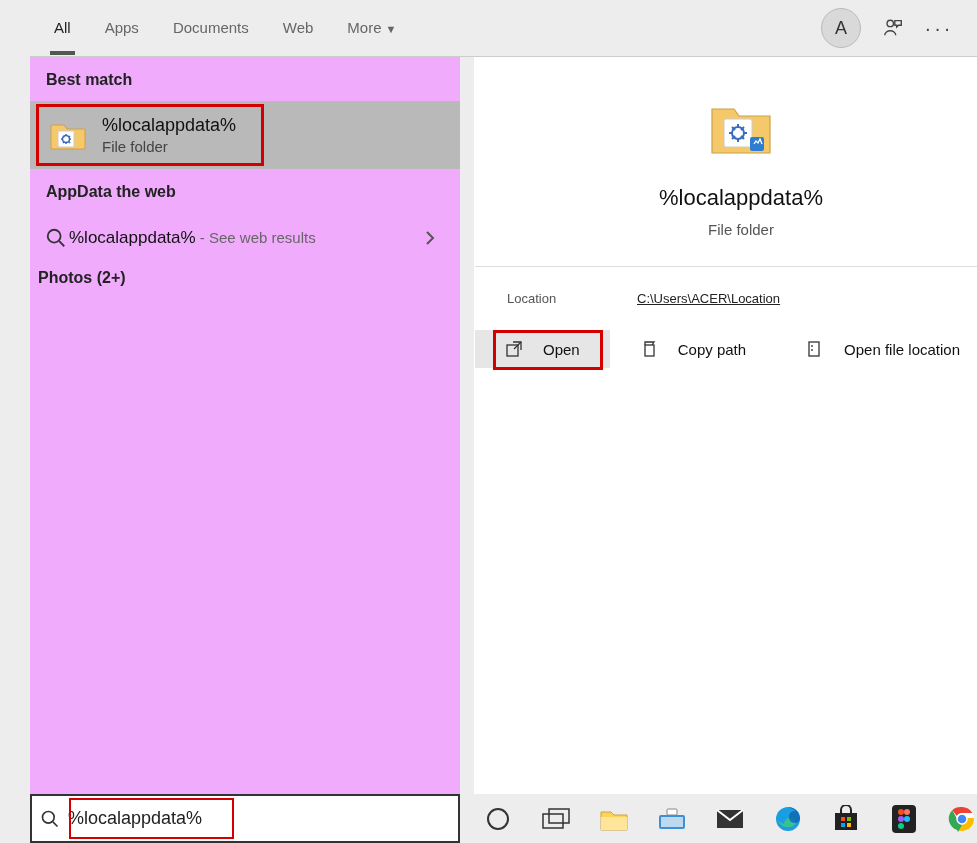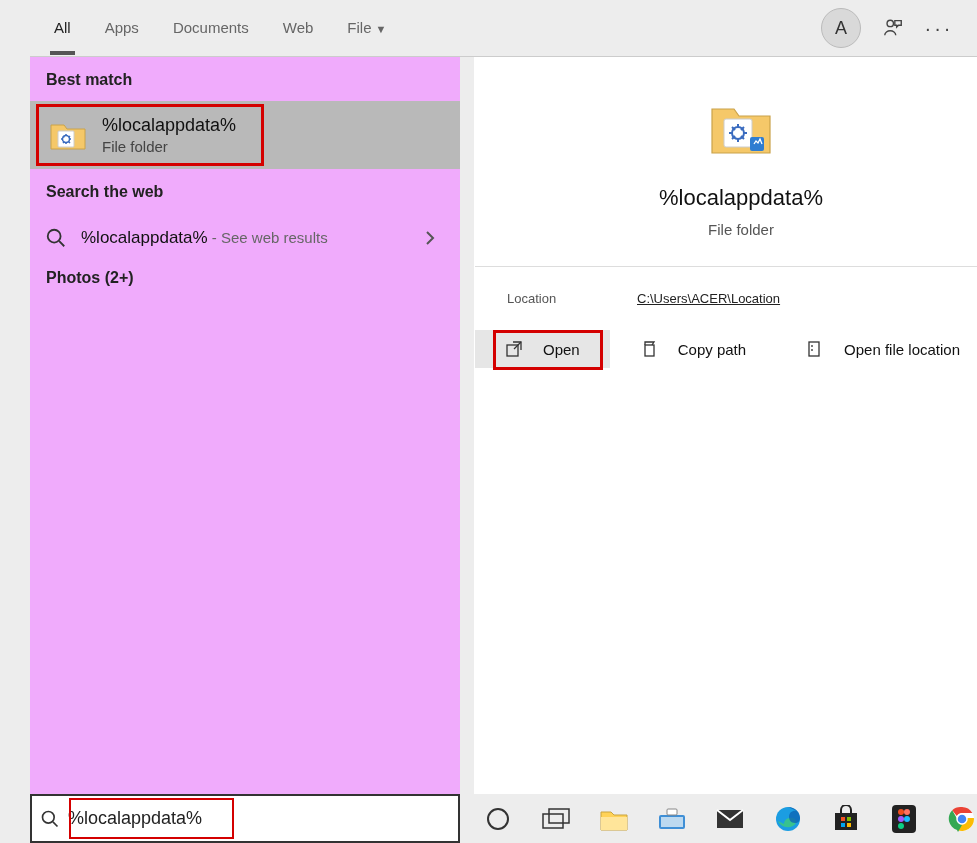--- a/index.html
+++ b/index.html
@@ -21,27 +21,27 @@
   .main { flex:1; display:flex; min-height:0; }
   .left { width: 430px; background:#f0abfc; display:flex; flex-direction:column; }
   .section-label { font-weight:600; font-size:16px; color:#222; padding: 14px 0 12px 16px; }
   .bestmatch-row { background:#b9b9b9; display:flex; align-items:center; gap:14px; padding:14px 14px 14px 18px; position:relative; }
   .bestmatch-row .hl { position:absolute; left:6px; top:3px; right:196px; bottom:3px; border:3px solid #d40000; pointer-events:none; }
   .folder-ic { width:40px; height:40px; flex-shrink:0; }
   .bm-texts { display:flex; flex-direction:column; }
   .bm-title { font-size:18px; color:#111; font-weight: 500;}
   .bm-sub { font-size:15px; color:#444; margin-top:2px; }
 
-  .web-row { display:flex; align-items:center; gap:12px; padding:14px 24px 14px 15px; cursor:pointer; }
+  .web-row { display:flex; align-items:center; padding:14px 24px 14px 15px; cursor:pointer; }
   .web-row .srch { width:24px; display:flex; }
   .web-row .wtxt { font-size:17px; color:#111; }
   .web-row .wtxt .sub { color:#666; font-size:15px; }
   .web-row .arrow { margin-left:auto; color:#555; font-size:18px; }
 
-  .photos-label { font-weight:600; font-size:16px; color:#222; padding: 6px 0 12px 16px; }
+  .photos-label { font-weight:600; font-size:16px; color:#222; padding: 6px 0 12px 8px; }
 
   
   .right { flex:1; background:#fff; display:flex; flex-direction:column; border-left:1px solid #fff; margin-left:14px; }
   .preview-hdr { display:flex; flex-direction:column; align-items:center; padding:36px 0 28px; border-bottom:1px solid #ddd; }
   .big-folder { width:70px; height:70px; margin-bottom:22px; }
   .preview-title { font-size:22px; color:#111; margin-bottom:10px; }
   .preview-sub { font-size:15px; color:#555; }
   .loc-row { display:flex; padding:24px 32px; font-size:13px; }
   .loc-label { color:#555; width:130px; }
   .loc-val { color:#222; text-decoration:underline; cursor:pointer; }
@@ -69,21 +69,21 @@
 
 <div class="wrap">
 
   <div class="topbar">
     <div class="tabs">
       <div class="tab active">All</div>
       <div class="tab">Apps</div>
       <div class="tab">Documents</div>
       <div class="tab">Web</div>
       <div class="tab more">
-        <span>File</span><span class="chev">▼</span>
+        <span>More</span><span class="chev">▼</span>
       </div>
     </div>
     <div class="right-icons">
       <div class="avatar">A</div>
       <div class="ric">
         <svg width="22" height="22" viewBox="0 0 24 24" fill="none" stroke="#444" stroke-width="1.5">
           <circle cx="9" cy="7" r="3.5"></circle>
             <path d="M3 20c0-3 3-5 6-5s6 2 6 5"></path>
             <path d="M14 4h7v5h-3l-2 2v-2h-2z"></path>
         </svg>
@@ -109,21 +109,21 @@
             <circle cx="18" cy="24" r="3.5" fill="none" stroke="#3a6bbf" stroke-width="1.5"></circle>
             <path d="M18 19v2M18 27v2M13 24h2M21 24h2M15 21l1.4 1.4M20.6 26.6L22 28M22 21l-1.4 1.4M15 28l1.4-1.4" stroke="#3a6bbf" stroke-width="1.5"></path>
           </svg>
         </div>
         <div class="bm-texts">
           <div class="bm-title">%localappdata%</div>
           <div class="bm-sub">File folder</div>
         </div>
       </div>
 
-      <div class="section-label">Search the web</div>
+      <div class="section-label">AppData the web</div>
       <div class="web-row">
         <div class="srch">
           <svg width="22" height="22" viewBox="0 0 24 24" fill="none" stroke="#333" stroke-width="2">
               <circle cx="10" cy="10" r="7"></circle>
               <path d="m21 21-5.5-5.5"></path>
             </svg>
         </div>
         <div class="wtxt">
           <span>%localappdata%</span><span class="sub"> - See web results</span>
         </div>

